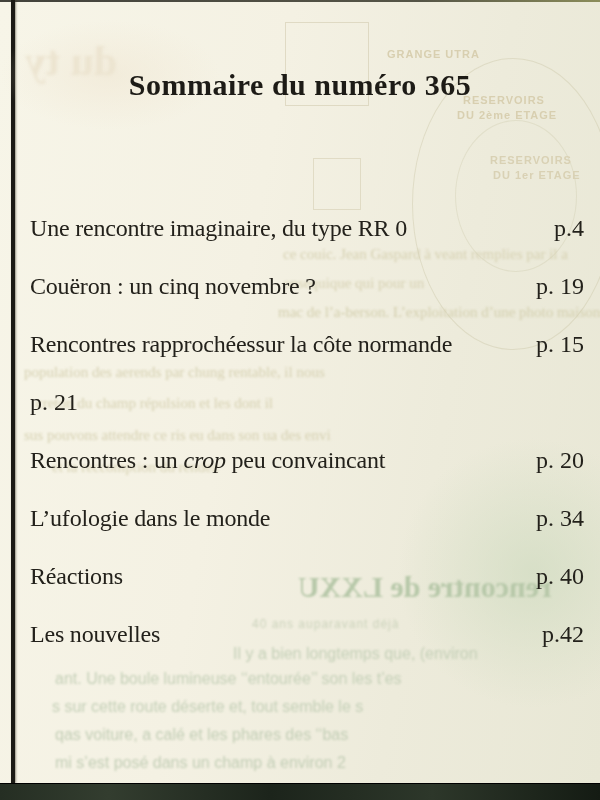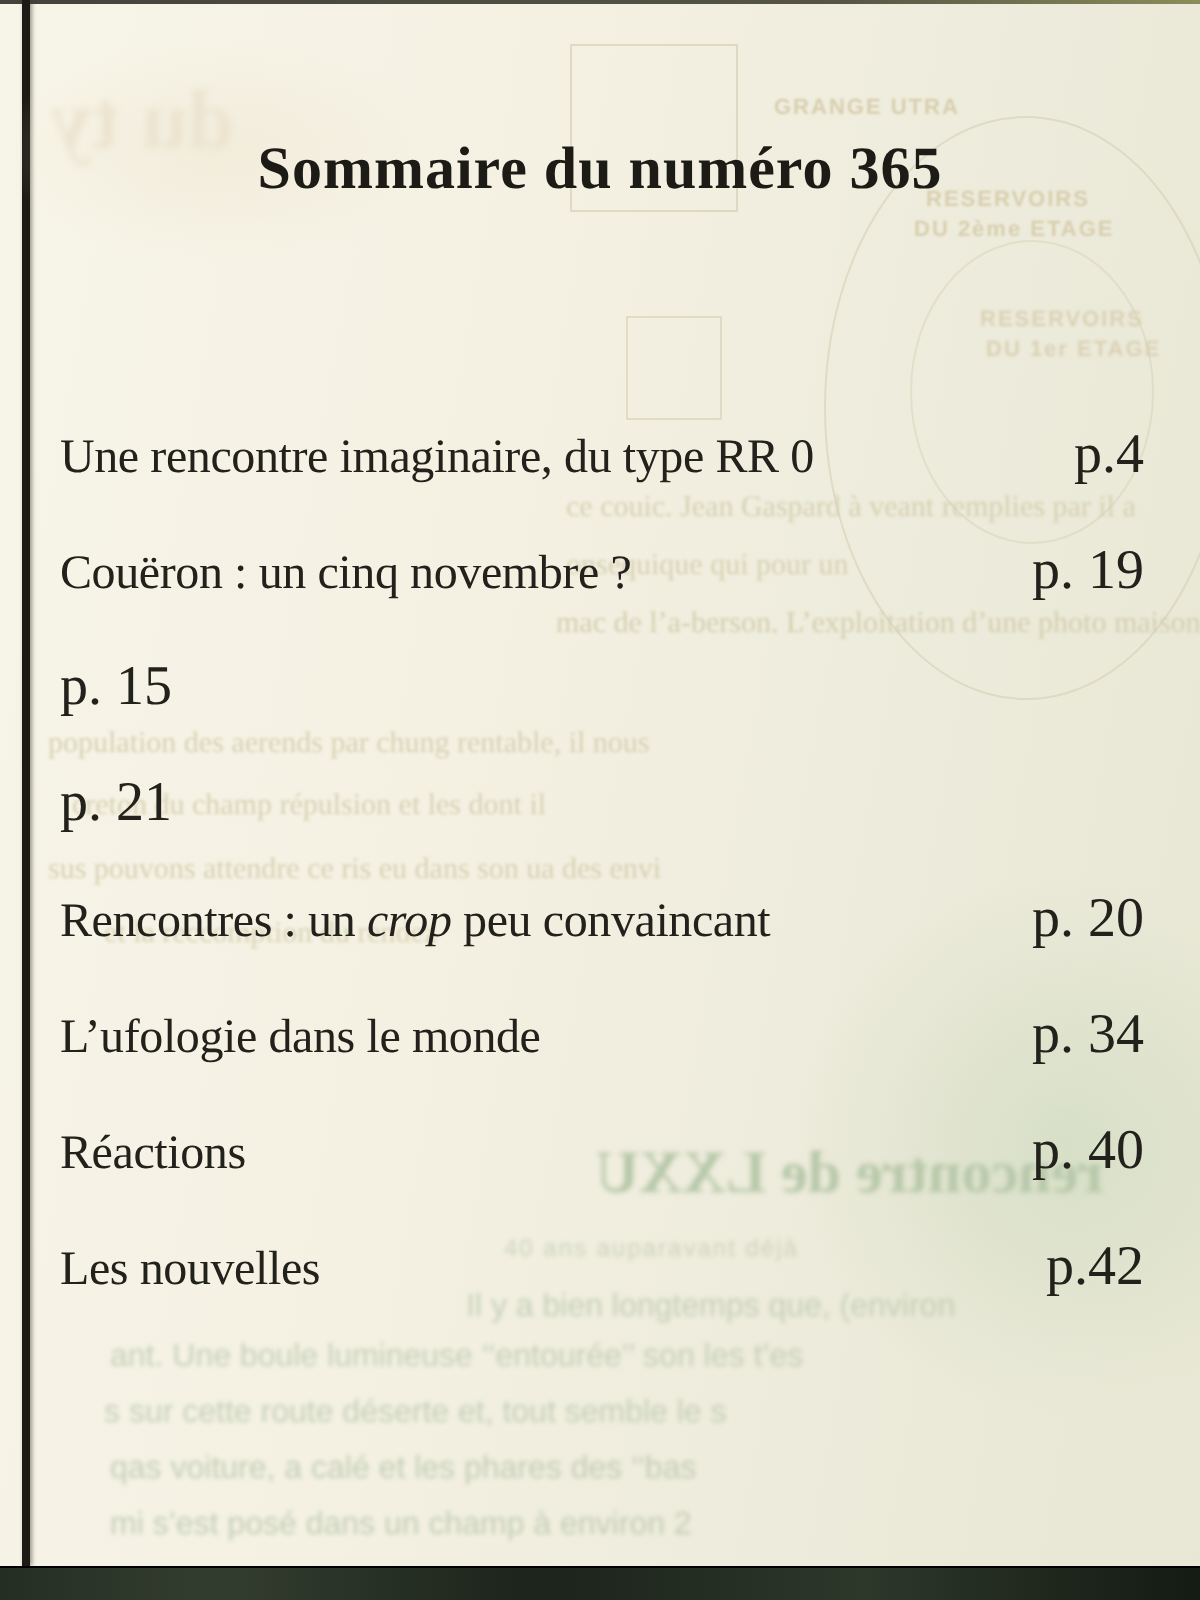--- a/index.html
+++ b/index.html
@@ -30,25 +30,25 @@
         border:1px solid rgba(200,194,162,.3);}
   #green-blob{left:398px;top:438px;width:270px;height:270px;
         background:radial-gradient(closest-side,rgba(205,218,190,.65),rgba(205,218,190,0));}
   #warm-blob{left:0px;top:20px;width:220px;height:110px;
         background:radial-gradient(closest-side,rgba(240,230,210,.55),rgba(240,230,210,0));}
 
   
   #content{position:absolute;inset:0;z-index:2;}
   #title{position:absolute;left:0;top:70px;width:600px;text-align:center;
         font-weight:bold;font-size:30px;line-height:30px;letter-spacing:.5px;color:#1d1b16;}
-  #toc{position:absolute;left:30px;right:28px;top:214px;}
+  #toc{position:absolute;left:30px;right:16px;top:214px;}
   .toc-row{display:flex;justify-content:space-between;align-items:baseline;height:58px;}
   .toc-label{font-size:24px;line-height:28px;color:#23211b;letter-spacing:-.2px;}
   .toc-label em{font-style:italic;font-family:Liberation Serif, serif;}
-  .toc-page{font-size:28px;line-height:28px;color:#23211b;}
+  .toc-page{font-size:24px;line-height:28px;color:#23211b;}
 </style>
 </head>
 <body>
 
 <div id="photo">
 
   <div id="page">
 
     <div id="ghost">
       <div class="ghost-shape" id="warm-blob"></div>
@@ -86,20 +86,21 @@
 
       <div class="toc-row">
             <span class="toc-label">Une rencontre imaginaire, du type RR 0</span>
             <span class="toc-page">p.4</span>
           </div>
           <div class="toc-row">
             <span class="toc-label">Couëron : un cinq novembre ?</span>
             <span class="toc-page">p. 19</span>
           </div>
           <div class="toc-row">
+            <span class="toc-label">Rencontres rapprochéessur la côte normande</span>
             <span class="toc-page">p. 15</span>
           </div>
           <div class="toc-row">
             <span class="toc-page">p. 21</span>
           </div>
           <div class="toc-row">
             <span class="toc-label"><span>Rencontres : un </span><em>crop</em><span> peu convaincant</span></span>
             <span class="toc-page">p. 20</span>
           </div>
           <div class="toc-row">

